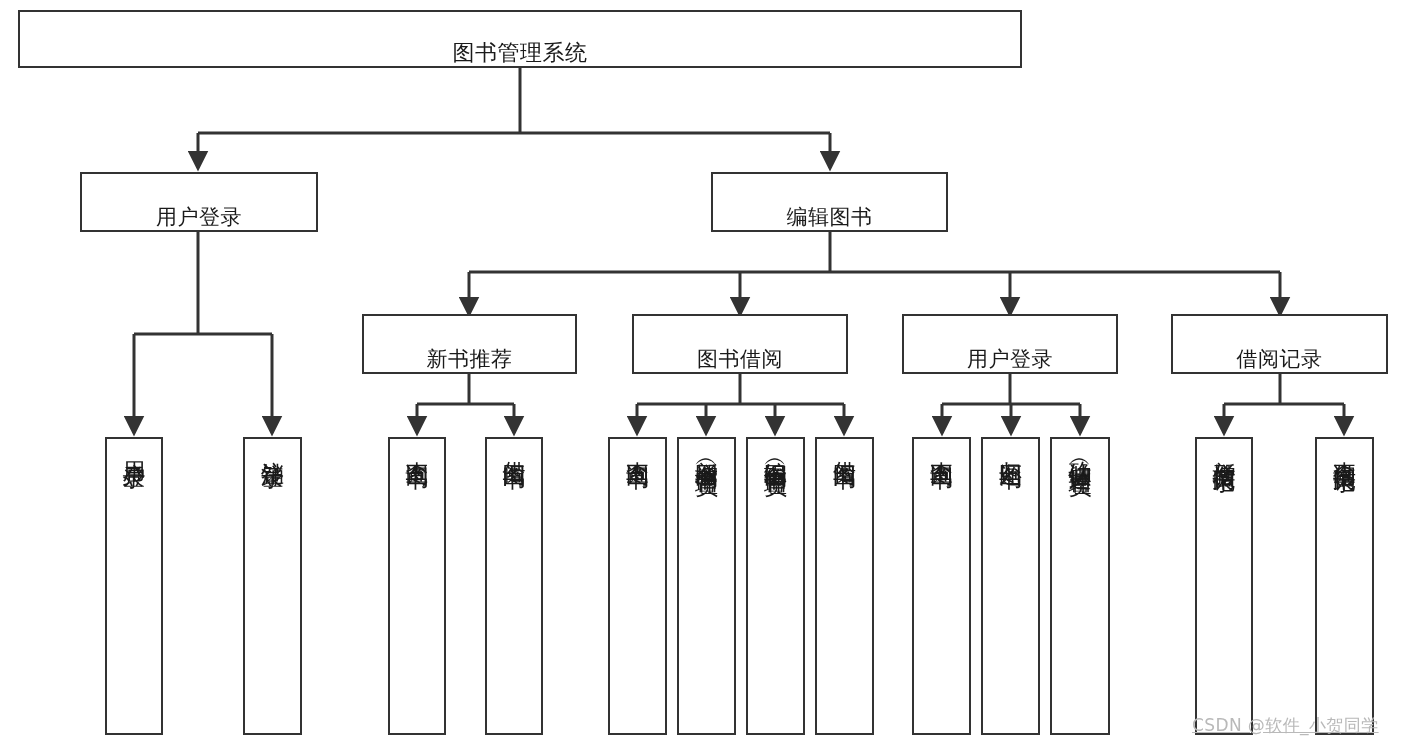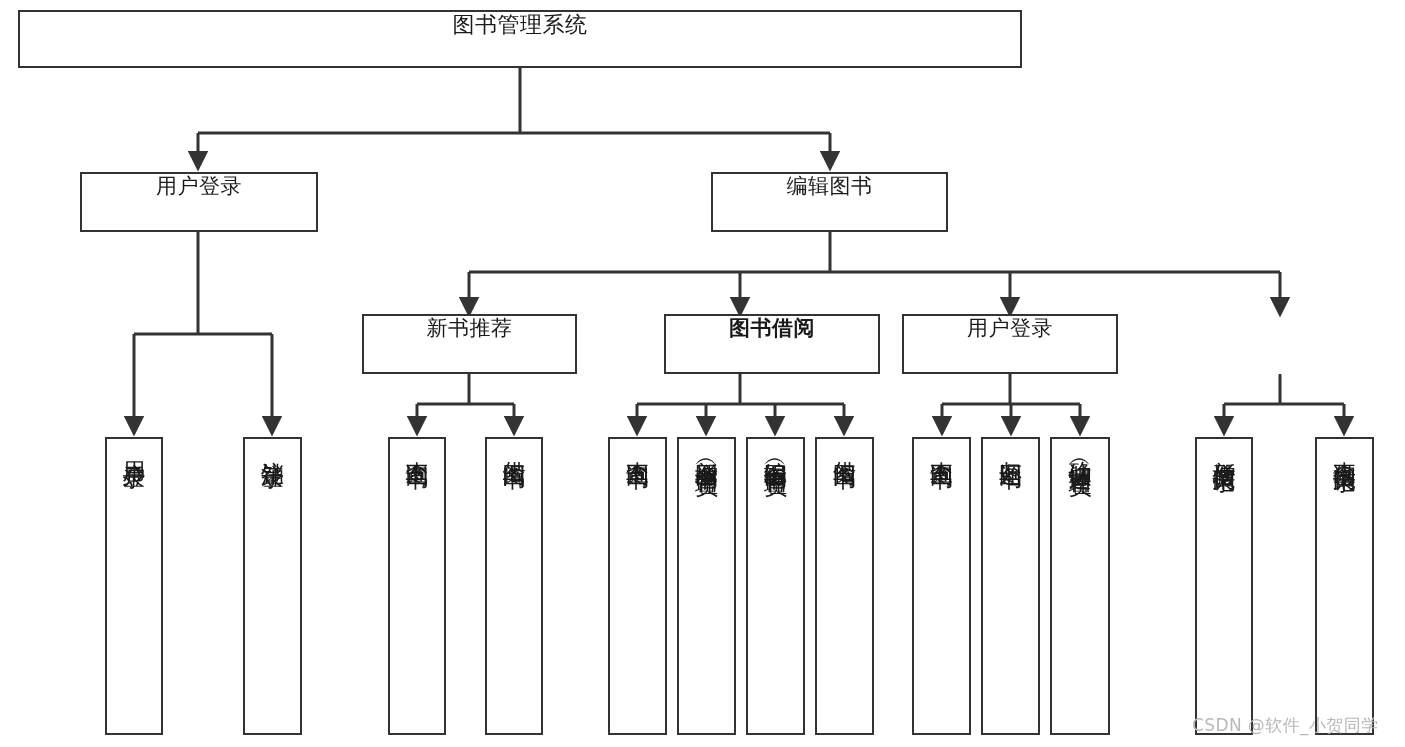--- a/index.html
+++ b/index.html
@@ -23,21 +23,21 @@
     width: 1405px;
     height: 747px;
     pointer-events: none;
   }
   .node {
     position: absolute;
     box-sizing: border-box;
     background: #ffffff;
     border: 2px solid #333333;
     display: flex;
-    align-items: flex-start;
+    align-items: flex-end;
     justify-content: center;
     color: #1a1a1a;
     z-index: 2;
   }
   .node .label {
     display: block;
     text-align: center;
     line-height: 1.18;
     letter-spacing: 0.5px;
   }
@@ -65,20 +65,21 @@
   .watermark {
     position: absolute;
     left: 1192px;
     top: 714px;
     font-size: 17px;
     color: #b9b9b9;
     letter-spacing: 0.4px;
     white-space: nowrap;
     z-index: 3;
     font-family: "DejaVu Sans", "Liberation Sans", sans-serif;
+    text-decoration: underline;
   }
 </style>
 </head>
 <body>
 
 <div id="canvas">
 
   <svg id="edges" viewBox="0 0 1405 747">
     <defs>
       <marker id="arrow" viewBox="0 0 12 12" refX="10" refY="6" markerWidth="7" markerHeight="7" orient="auto-start-reverse">
@@ -141,28 +142,31 @@
   </div>
 
   <div class="node horiz" style="left:711px; top:172px; width:237px; height:60px;">
     <span class="label">编辑图书</span>
   </div>
 
   <div class="node horiz" style="left:362px; top:314px; width:215px; height:60px;">
     <span class="label">新书推荐</span>
   </div>
 
-  <div class="node horiz" style="left:664px; top:314px; width:216px; height:60px;font-weight:bold;">
+  <div class="node horiz" style="left:632px; top:314px; width:216px; height:60px;">
     <span class="label">图书借阅</span>
   </div>
 
   <div class="node horiz" style="left:902px; top:314px; width:216px; height:60px;">
     <span class="label">用户登录</span>
   </div>
 
+  <div class="node horiz" style="left:1171px; top:314px; width:217px; height:60px;">
+    <span class="label">借阅记录</span>
+  </div>
 
   <div class="node vert" style="left:105px; top:437px; width:58px; height:298px;">
     <span class="label">用户登录</span>
   </div>
 
   <div class="node vert" style="left:243px; top:437px; width:59px; height:298px;">
     <span class="label">注销登录</span>
   </div>
 
   <div class="node vert" style="left:388px; top:437px; width:58px; height:298px;">

